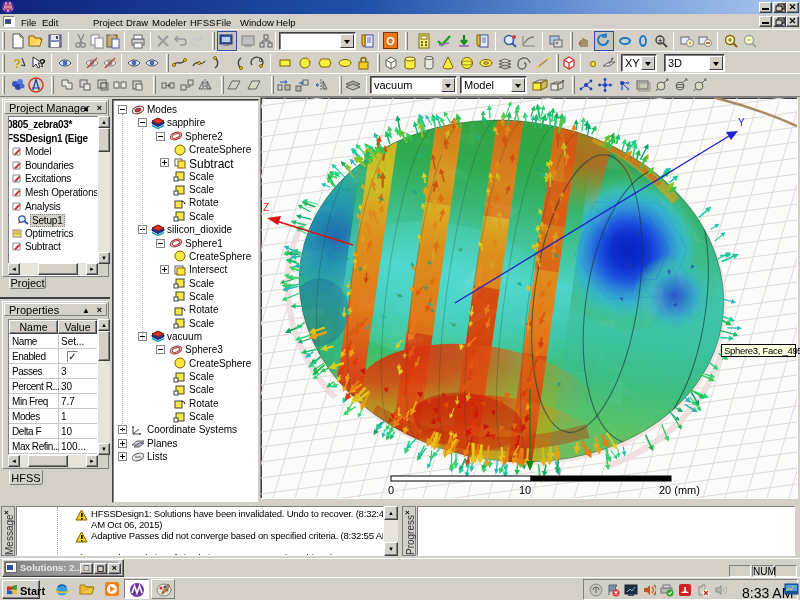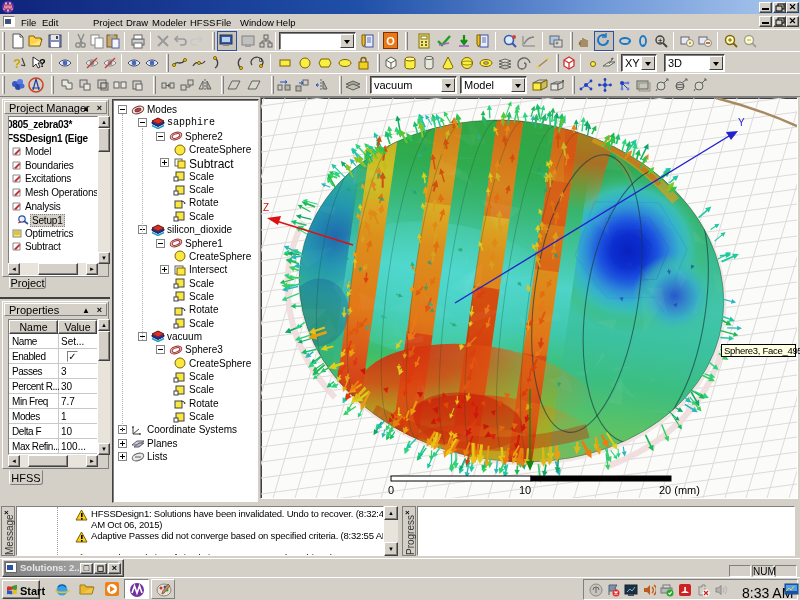--- a/index.html
+++ b/index.html
@@ -624,21 +624,21 @@
       </svg></div>
     <div class="abs" style="left:34px;top:4.0px;font-size:10px;white-space:nowrap;">Modes</div>
 <div class="abs" style="left:25px;top:18.35px;width:9px;height:9px;background:#fff;border:1px solid #848484;">
       <div class="abs" style="left:1px;top:3px;width:5px;height:1px;background:#000"></div>
     </div>
     <div class="abs" style="left:38px;top:16.85px;"><svg width="14" height="12" style="">
         <path d="M1 4 l6 -3 6 3 -6 3 z" fill="#e03020" stroke="#601010"></path>
         <path d="M1 6.5 l6 3 6 -3 0 -1.5 -6 3 -6 -3 z" fill="#2040c0" stroke="#101060"></path>
         <path d="M1 8.5 l6 3 6 -3" fill="none" stroke="#20a0c0" stroke-width="1.5"></path>
       </svg></div>
-    <div class="abs" style="left:54px;top:17.35px;font-size:10px;white-space:nowrap;font-family:Liberation Mono, monospace;">sapphire</div>
+    <div class="abs" style="left:54px;top:17.35px;font-size:10px;white-space:nowrap;">sapphire</div>
 <div class="abs" style="left:43px;top:31.7px;width:9px;height:9px;background:#fff;border:1px solid #848484;">
       <div class="abs" style="left:1px;top:3px;width:5px;height:1px;background:#000"></div>
     </div>
     <div class="abs" style="left:56px;top:30.2px;"><svg width="14" height="12" style="">
         <ellipse cx="7" cy="6" rx="6" ry="3.5" transform="rotate(-20 7 6)" fill="#f0d0d0" stroke="#a03030"></ellipse>
         <ellipse cx="7" cy="6" rx="4" ry="2" transform="rotate(-20 7 6)" fill="#fff" stroke="#a03030"></ellipse>
       </svg></div>
     <div class="abs" style="left:72px;top:30.7px;font-size:10px;white-space:nowrap;">Sphere2</div>
 <div class="abs" style="left:60px;top:43.55px;"><svg width="14" height="12" style="">
         <circle cx="7" cy="6" r="5" fill="#f8e840" stroke="#806000"></circle>

